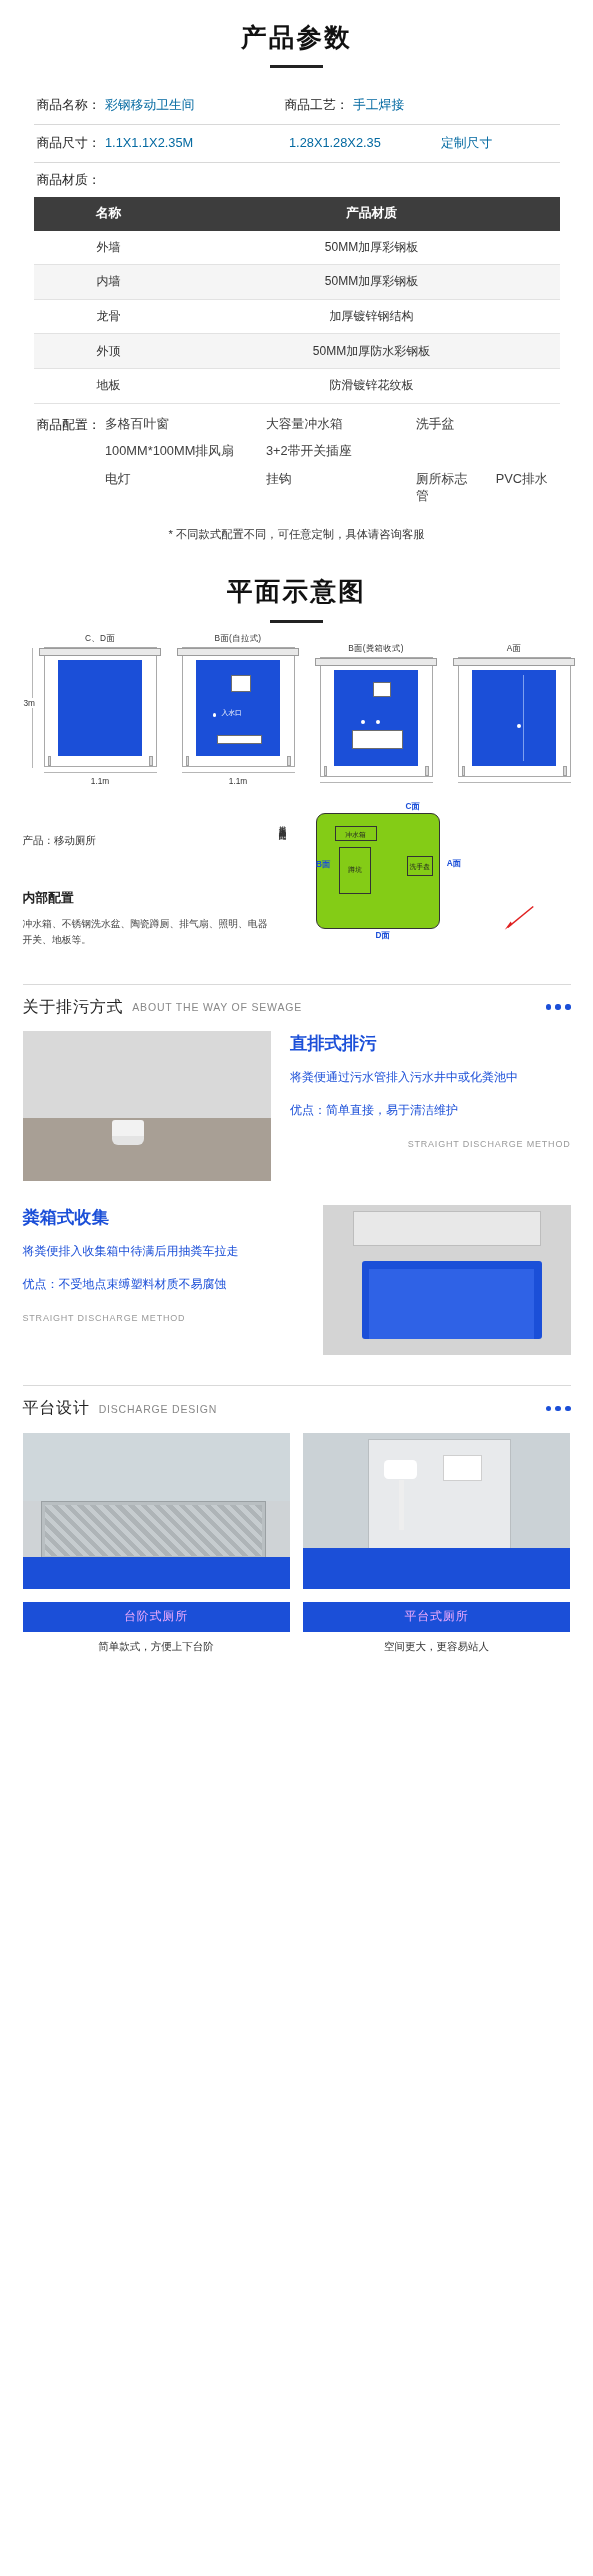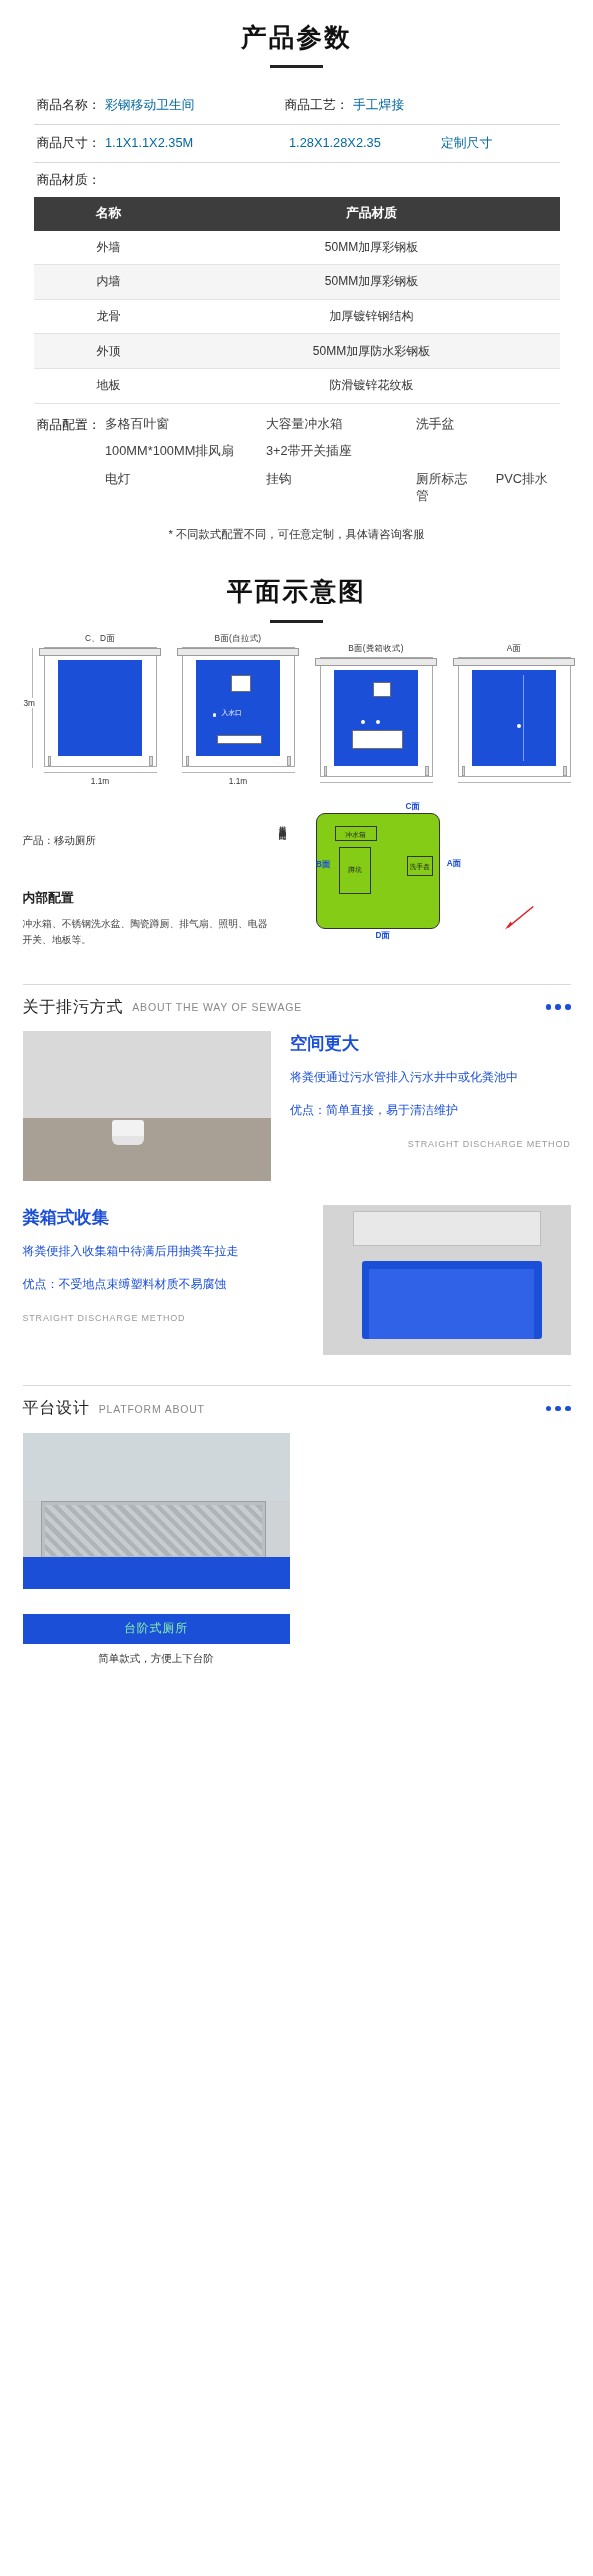--- a/index.html
+++ b/index.html
@@ -194,21 +194,21 @@
   .ph-box .lid { position:absolute; left:30px; top:6px; width:188px; height:35px; background:#e8e8e8; border:0.8px solid #bdbdbd;}
   .ph-box .bin { position:absolute; left:39px; top:56px; width:180px; height:78px; background:#1b4fd8; border-radius:3px;}
   .ph-box .bin:after{content:"";position:absolute;left:7.5px;top:7.5px;right:7.5px;bottom:0;background:#2f62e6;}
   .ph-box .bgwall { position:absolute; left:0; top:0; width:100%; height:100%; background:#d4d4d4;}
 
   
   .plat-row { display: flex; gap: 13.5px; margin-top: 13.5px; }
   .plat-item { width: 267px; }
   .plat-photo { width: 267px; height: 156px; position: relative; overflow: hidden; background:#cfd3d6; }
   .plat-cap {
-    margin-top: 25px; background: #1b4fd8; color: #86efac; font-size: 12px;
+    margin-top: 13px; background: #1b4fd8; color: #f0abfc; font-size: 12px;
     text-align: center; padding: 6.8px 0; letter-spacing: 0.8px;
   }
   .plat-desc { margin-top: 7.5px; font-size: 10.5px; color: #333; text-align: center; }
 
   .step-img .s-wall { position:absolute; left:0; top:0; width:100%; height:44%; background:#cfd7db; }
   .step-img .s-blue { position:absolute; left:0; bottom:0; width:100%; height:20%; background:#1b4fd8; }
   .step-img .s-plate { position:absolute; left:18px; bottom:28.5px; width:225px; height:59px; background:#b9bfc2; border:0.8px solid #9aa0a3;}
   .step-img .s-plate:after{content:"";position:absolute;inset:3px;background:repeating-linear-gradient(45deg,#c6cccf 0 4.5px,#aeb4b7 4.5px 9px);}
 
   .plf-img .p-wall { position:absolute; left:0; top:0; width:100%; height:100%; background:#cbd2d6; }
@@ -422,21 +422,21 @@
     </div>
 
     <div class="two-col">
       <div class="photo ph-drain">
         <div class="wall"></div>
         <div class="floor"></div>
         <div class="pipe"></div>
         <div class="pipe2"></div>
       </div>
       <div class="txt-col">
-        <h3>空间更大</h3>
+        <h3>直排式排污</h3>
         <p>将粪便通过污水管排入污水井中或化粪池中</p>
         <p>优点：简单直接，易于清洁维护</p>
         <div class="en-sub">STRAIGHT DISCHARGE METHOD</div>
       </div>
     </div>
 
     <div class="two-col" style="margin-top:24px">
       <div class="txt-col" style="padding-left:0;padding-right:19.5px">
         <h3>粪箱式收集</h3>
         <p>将粪便排入收集箱中待满后用抽粪车拉走</p>
@@ -447,36 +447,48 @@
         <div class="bgwall"></div>
         <div class="lid"></div>
         <div class="bin"></div>
       </div>
     </div>
   </div>
 
   <div class="band" style="padding-top:30px;padding-bottom:22.5px">
     <div class="band-hd">
       <span class="cn">平台设计</span>
-      <span class="en">PLATFORM ABOUT</span>
+      <span class="en">DISCHARGE DESIGN</span>
       <span class="dots">
           <i></i>
           <i></i>
           <i></i>
         </span>
     </div>
 
     <div class="plat-row">
       <div class="plat-item">
         <div class="plat-photo step-img">
           <div class="s-wall"></div>
           <div class="s-plate"></div>
           <div class="s-blue"></div>
         </div>
         <div class="plat-cap">台阶式厕所</div>
         <div class="plat-desc">简单款式，方便上下台阶</div>
       </div>
 
+      <div class="plat-item">
+        <div class="plat-photo plf-img">
+          <div class="p-wall"></div>
+          <div class="p-cabin"></div>
+          <div class="p-sink"></div>
+          <div class="p-heater"></div>
+          <div class="p-pipe"></div>
+          <div class="p-blue"></div>
+        </div>
+        <div class="plat-cap">平台式厕所</div>
+        <div class="plat-desc">空间更大，更容易站人</div>
+      </div>
     </div>
   </div>
 
 </div>
 
 
 </body></html>

